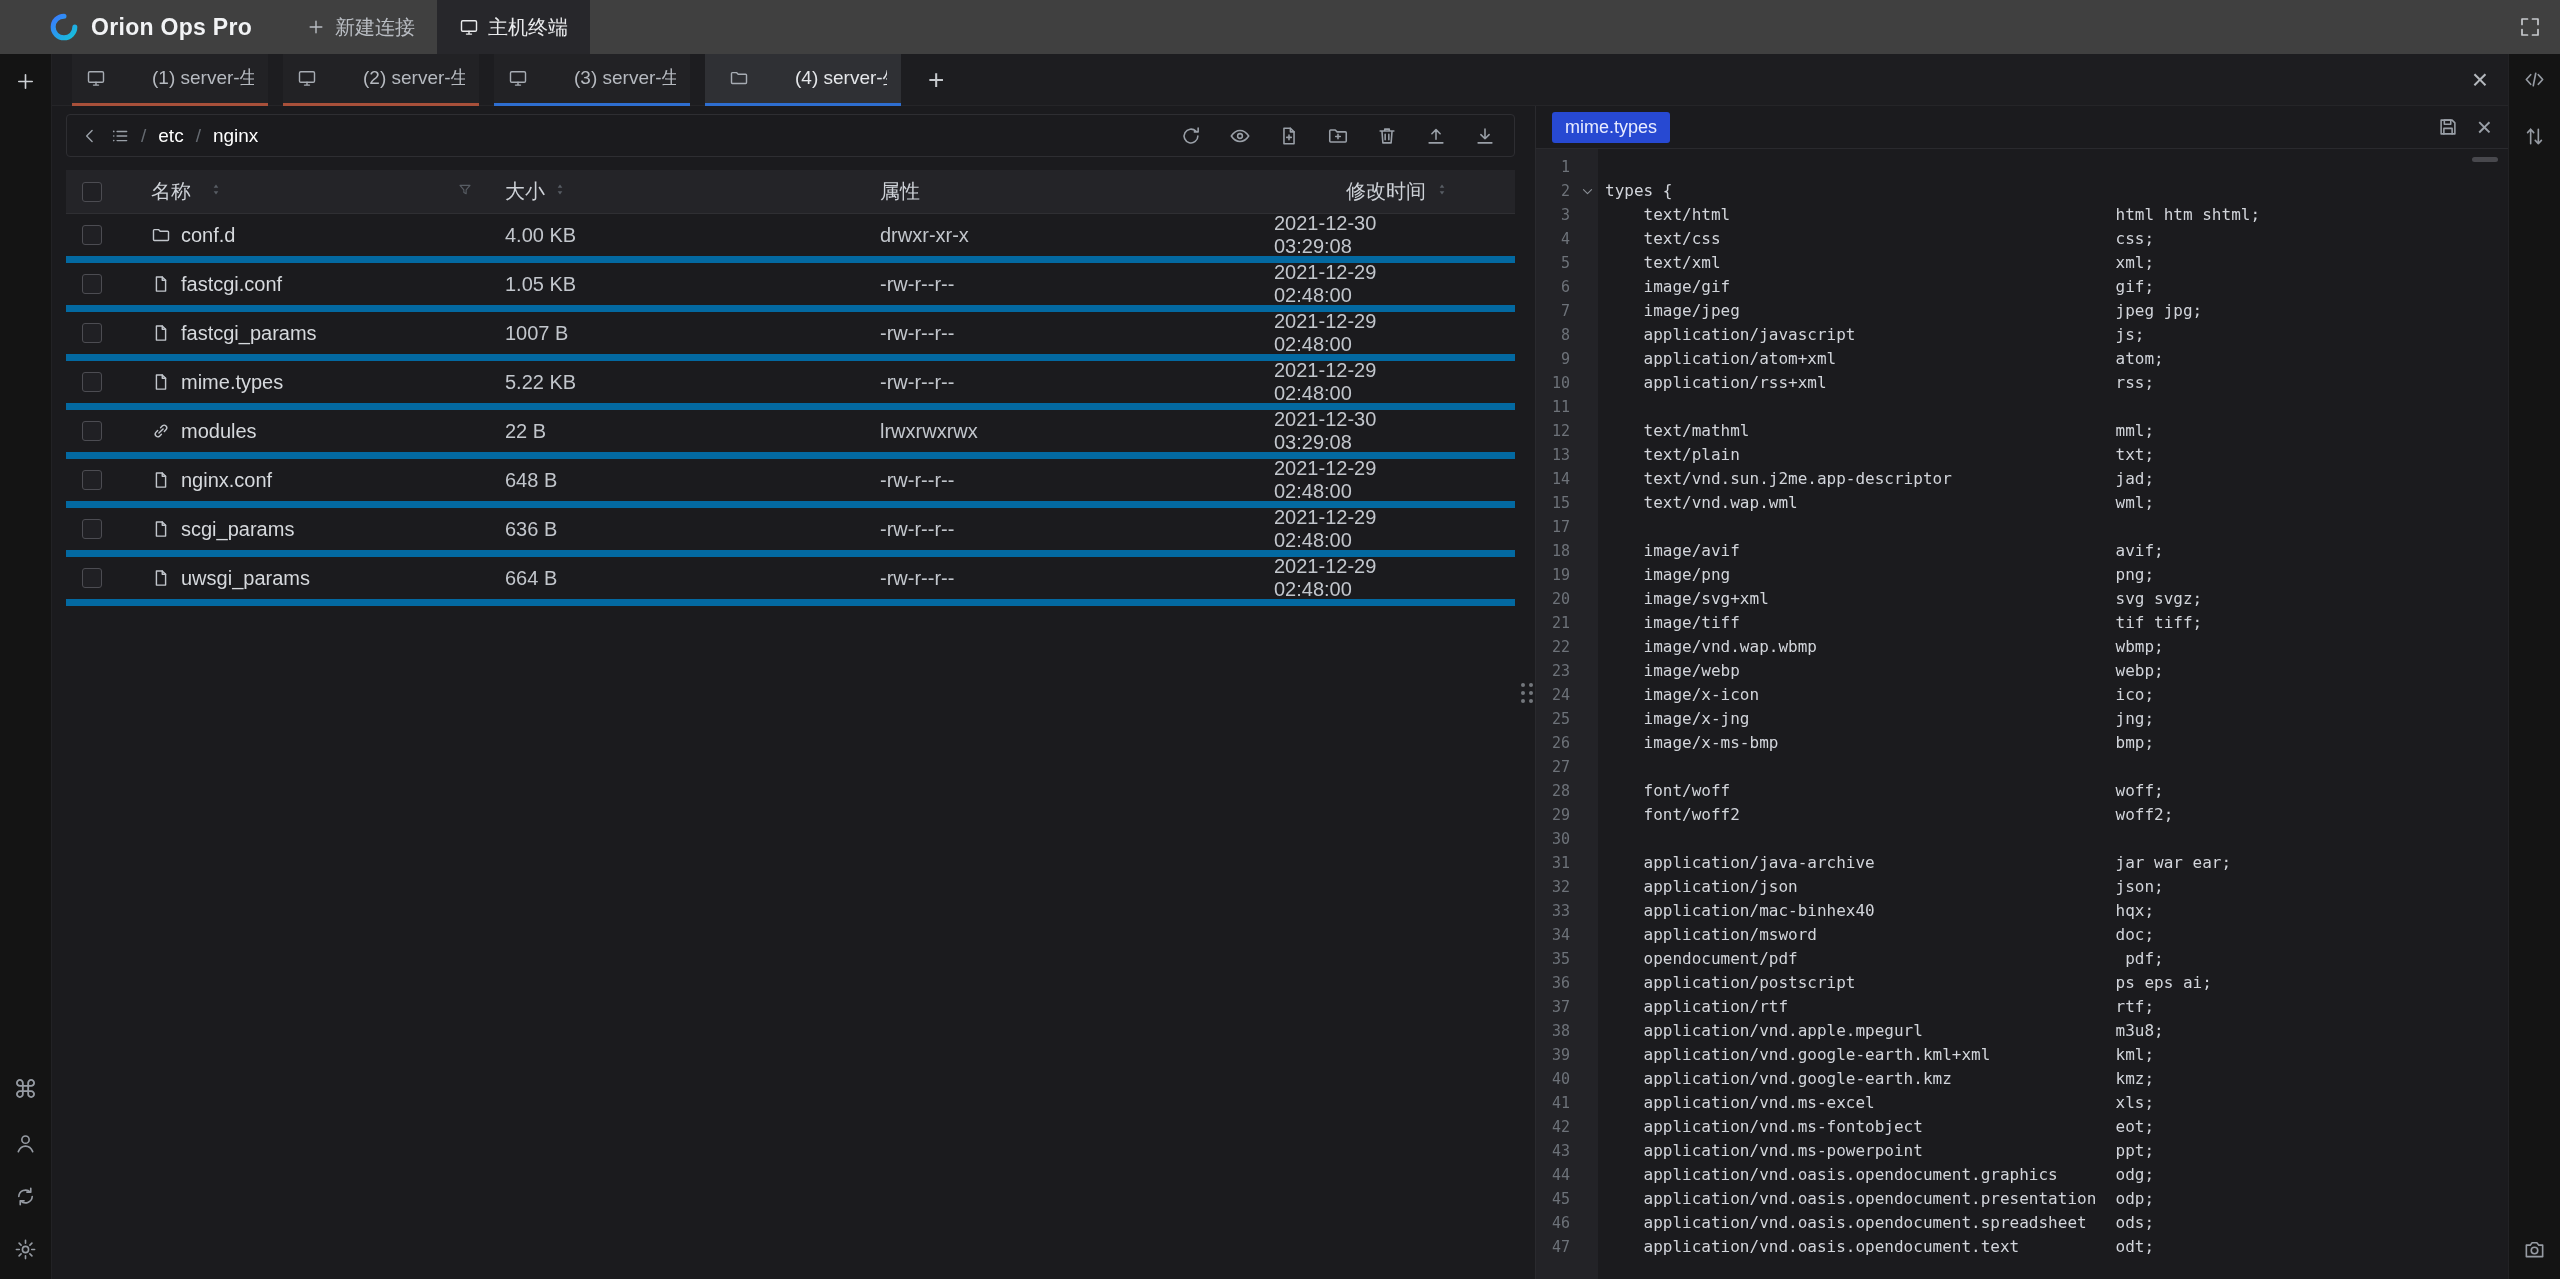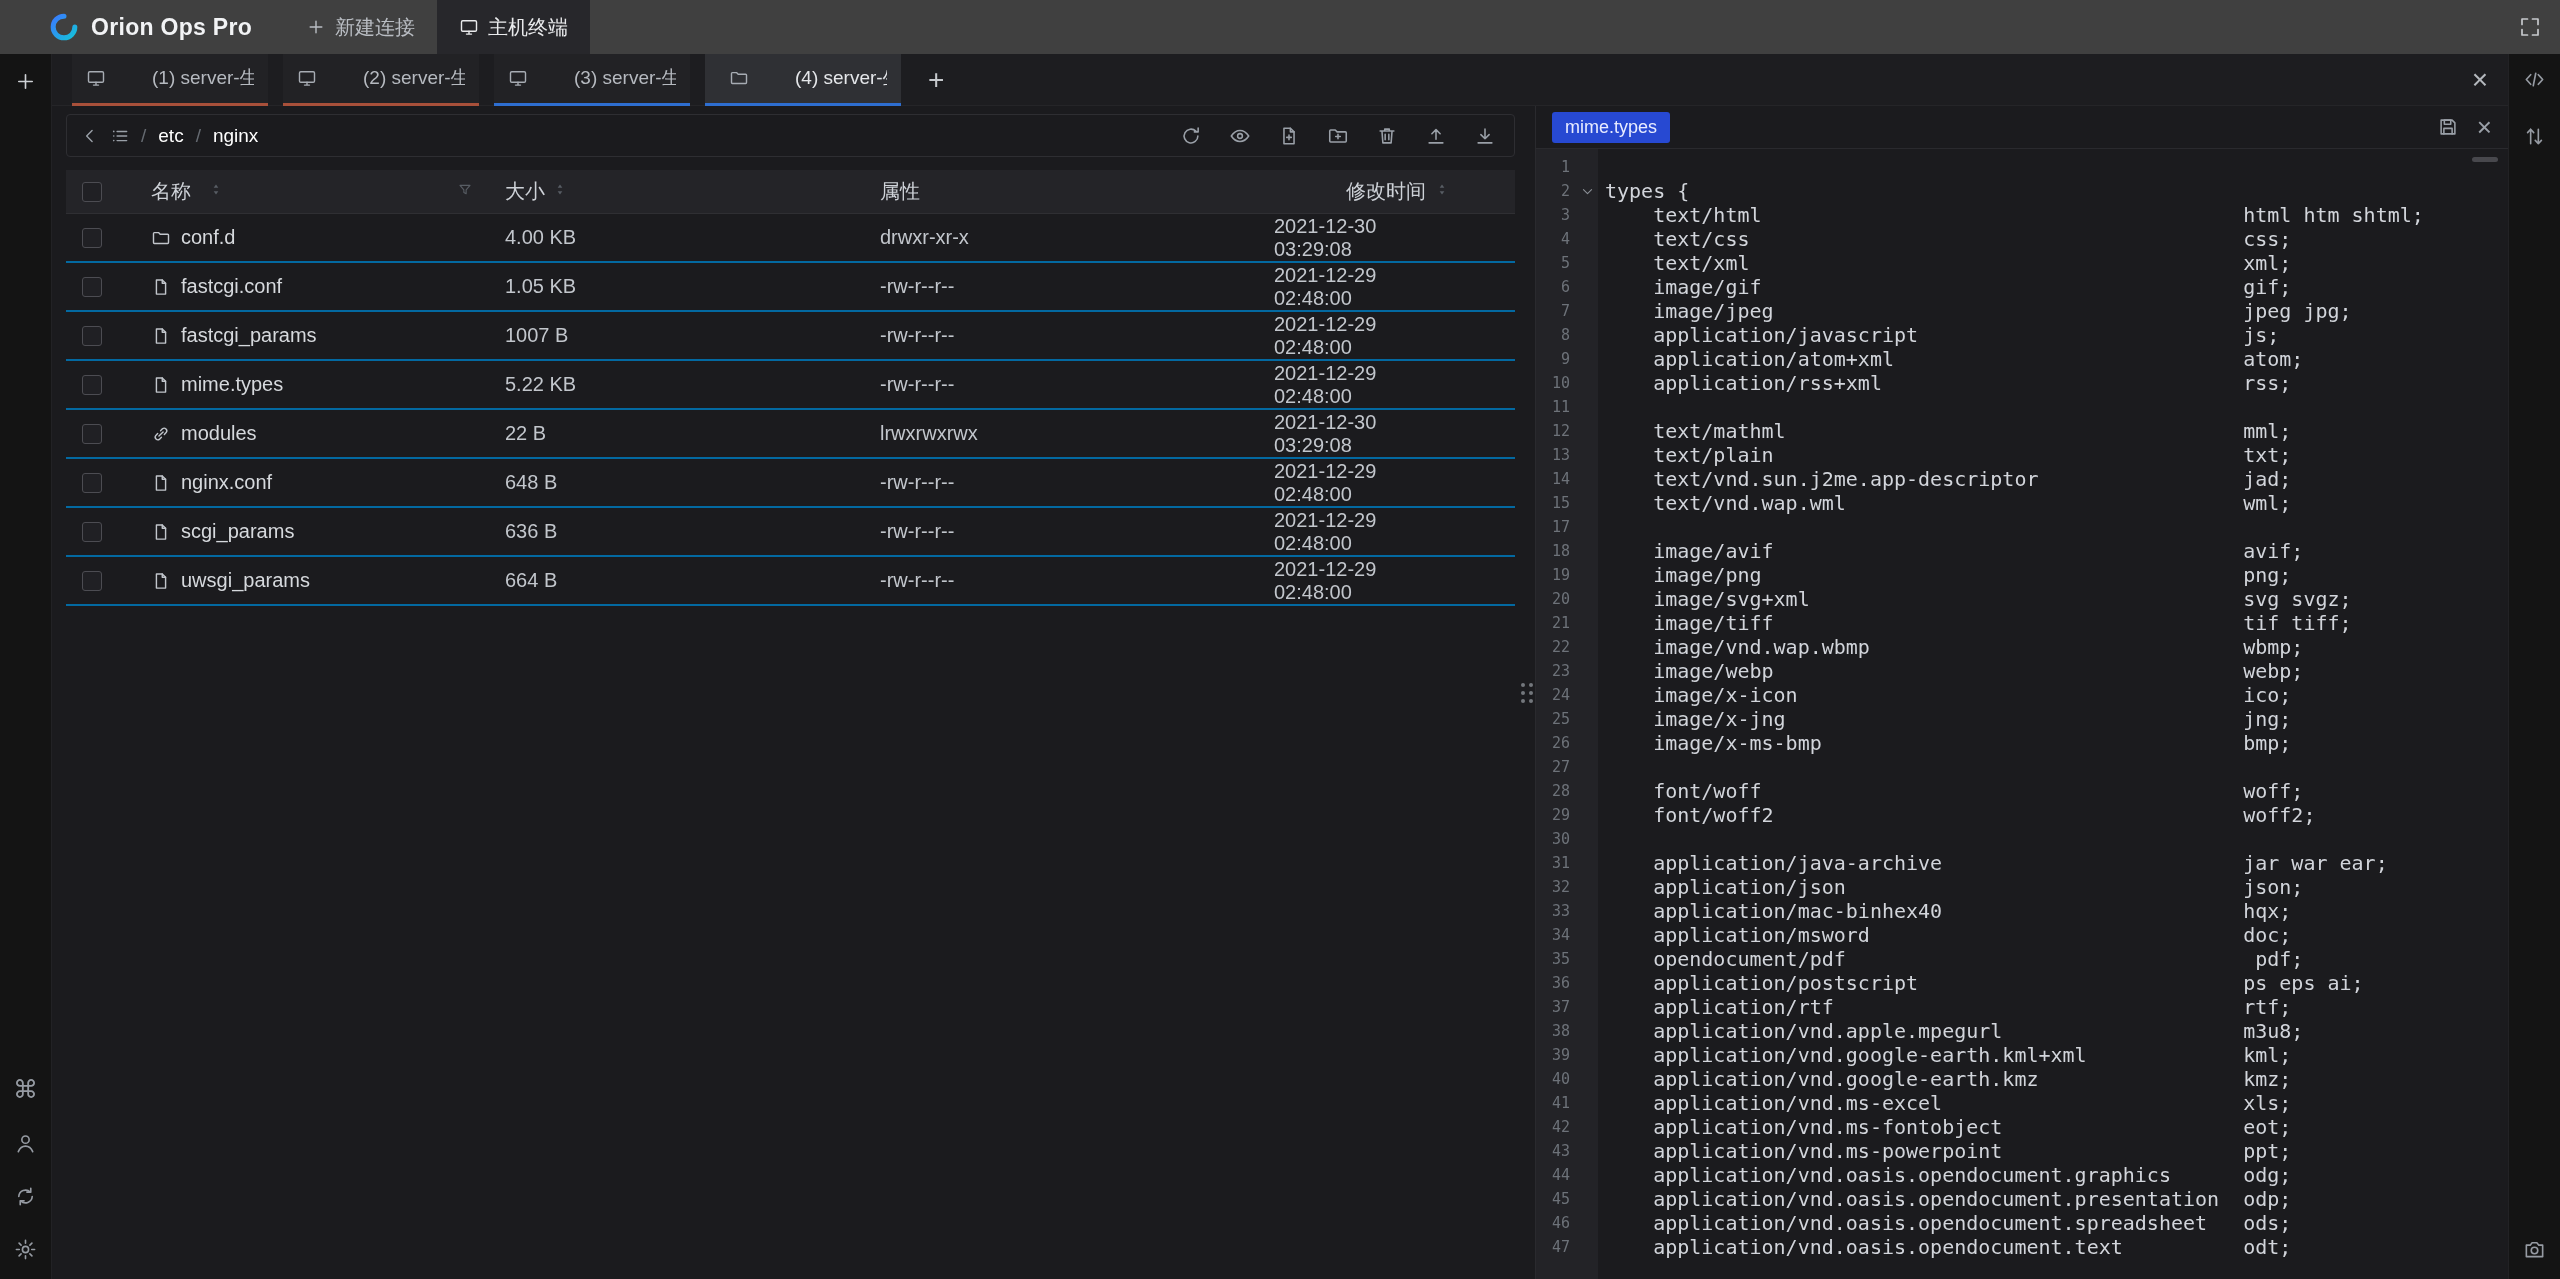--- a/index.html
+++ b/index.html
@@ -67,21 +67,21 @@
   .crumb-sep { color:#666b72; }
   .crumb-seg { color:#ffffff; cursor:pointer; }
   .fm-tools { margin-left:auto; display:flex; gap:23px; padding-right:8px; }
   .tool-btn { width:26px; height:26px; color:#9aa0a8; }
   .tool-btn svg { width:22px; height:22px; }
 
   .fm-table { margin-top:13px; display:flex; flex-direction:column; font-size:20px; }
   .fm-thead { height:44px; background:#242428; display:flex; align-items:center;
     color:#ced2d8; border-bottom:1px solid #2f2f33; }
   .fm-row { height:49px; display:flex; align-items:center; color:#c2c6cc;
-    border-bottom:2px solid #0369a1; cursor:pointer; }
+    border-bottom:7px solid #0369a1; cursor:pointer; }
   .col { display:flex; align-items:center; }
   .col-cb { width:57px; flex:0 0 57px; padding-left:16px; }
   .col-name { width:368px; flex:0 0 368px; padding-left:28px; gap:10px; }
   .col-size { width:375px; flex:0 0 375px; padding-left:14px; }
   .col-attr { width:408px; flex:0 0 408px; padding-left:14px; }
   .col-time { flex:1; justify-content:flex-end; padding-right:66px; gap:7px; }
   .cbx { width:20px; height:20px; border:1.5px solid #4c4c52; border-radius:3px;
     background:#202024; display:inline-block; cursor:pointer; }
   .fic { color:#c2c6cc; }
   .fic svg { width:20px; height:20px; }
@@ -109,21 +109,21 @@
   #save-btn svg { width:22px; height:22px; }
   .ed-close { font-size:26px; line-height:1; }
 
   .ed-body { flex:1; position:relative; overflow:hidden; padding-top:6px; }
   .ed-body::before { content:''; position:absolute; left:0; top:0; bottom:0; width:62px; background:#232327; }
   .cl { display:flex; height:24px; position:relative; }
   .gn { flex:0 0 34px; text-align:right; color:#6d7279;
     font-family:"DejaVu Sans Mono","Liberation Mono",monospace; font-size:15px; line-height:24px; }
   .fold { flex:0 0 35px; display:flex; align-items:center; justify-content:center; color:#8b9097; }
   .fold svg { width:15px; height:15px; }
-  .lt { font-family:"DejaVu Sans Mono","Liberation Mono",monospace; font-size:20px;
+  .lt { font-family:"DejaVu Sans Mono","Liberation Mono",monospace; font-size:16px;
     line-height:24px; white-space:pre; color:#d2d5db; }
   .vthumb { position:absolute; top:8px; right:10px; width:26px; height:5px;
     background:#48484d; border-radius:3px; cursor:pointer; }
 </style>
 </head>
 <body>
 
 <div class="topbar">
   <div class="brand">
     <span class="ic">

